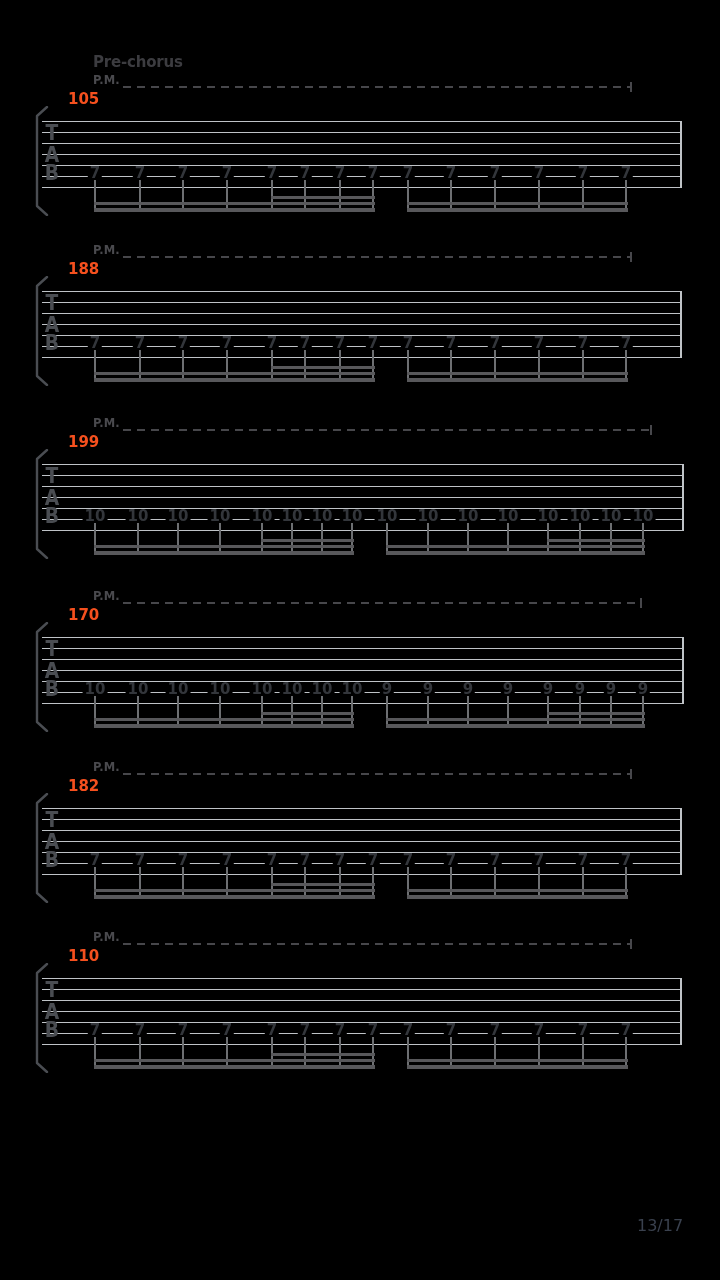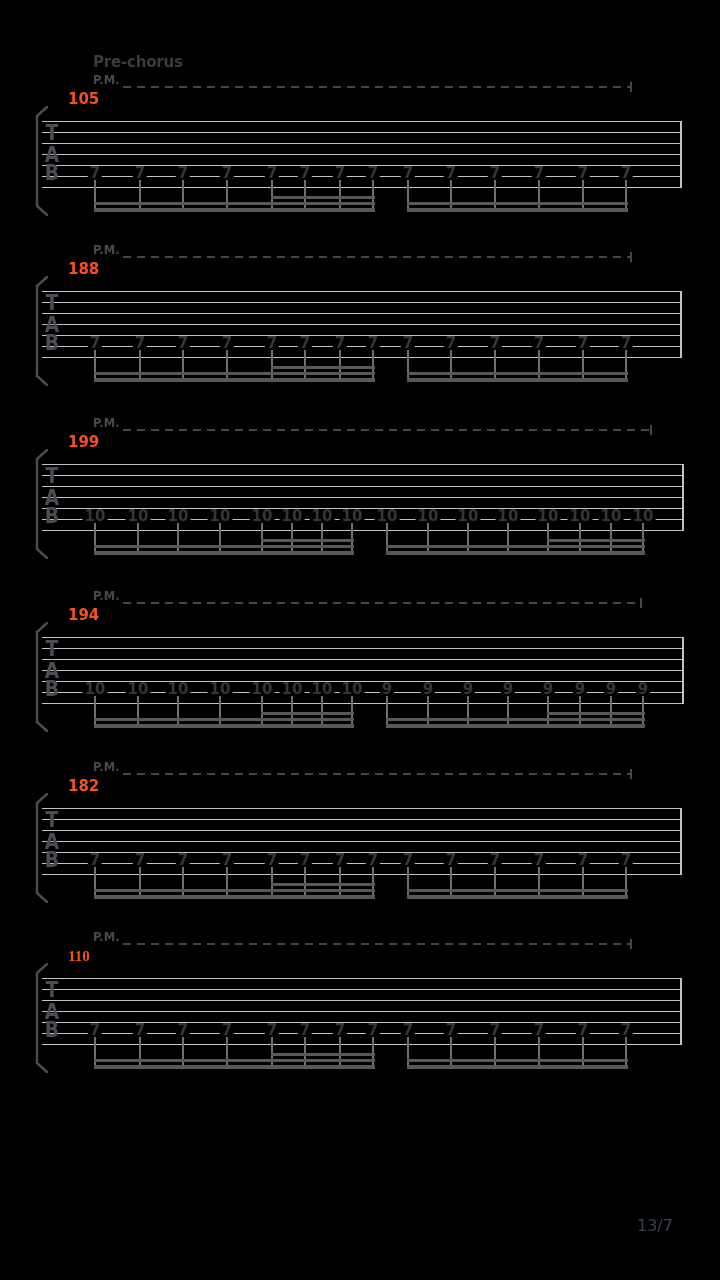--- a/index.html
+++ b/index.html
@@ -211,21 +211,21 @@
         <div class="fret" style="left: 508px; top: 510px; pointer-events: auto;">10</div>
         <div class="fret" style="left: 548px; top: 510px; pointer-events: auto;">10</div>
         <div class="fret" style="left: 580px; top: 510px; pointer-events: auto;">10</div>
         <div class="fret" style="left: 611px; top: 510px; pointer-events: auto;">10</div>
         <div class="fret" style="left: 643px; top: 510px; pointer-events: auto;">10</div>
       </div>
       <div style="position: absolute; left: 0px; top: 0px; width: 100%; height: 100%; pointer-events: none;">
         <div class="pm-label" style="left: 93px; top: 589px;">P.M.</div>
         <div class="dash-line" style="left: 123px; top: 602px; width: 517px;"></div>
         <div class="dash-tick" style="left: 640px; top: 598px;"></div>
-        <div class="measure-num" style="left: 68px; top: 609px;">194</div>
+        <div class="measure-num" style="left: 68px; top: 609px;">170</div>
         <svg class="bracket" width="20" height="110" viewBox="0 0 20 110" style="left: 30px; top: 622px;">
           <path d="M17,1 L7,10 L7,100 L17,109" fill="none" stroke="#4a4d52" stroke-width="2.4" stroke-linecap="round" stroke-linejoin="round"></path>
         </svg>
         <div class="staff-line" style="left: 42px; top: 637px; width: 641px;"></div>
         <div class="staff-line" style="left: 42px; top: 648px; width: 641px;"></div>
         <div class="staff-line" style="left: 42px; top: 659px; width: 641px;"></div>
         <div class="staff-line" style="left: 42px; top: 670px; width: 641px;"></div>
         <div class="staff-line" style="left: 42px; top: 681px; width: 641px;"></div>
         <div class="staff-line" style="left: 42px; top: 692px; width: 641px;"></div>
         <div class="staff-line" style="left: 42px; top: 703px; width: 641px;"></div>
@@ -322,21 +322,21 @@
         <div class="fret" style="left: 451px; top: 854px; pointer-events: auto;">7</div>
         <div class="fret" style="left: 495px; top: 854px; pointer-events: auto;">7</div>
         <div class="fret" style="left: 539px; top: 854px; pointer-events: auto;">7</div>
         <div class="fret" style="left: 583px; top: 854px; pointer-events: auto;">7</div>
         <div class="fret" style="left: 626px; top: 854px; pointer-events: auto;">7</div>
       </div>
       <div style="position: absolute; left: 0px; top: 0px; width: 100%; height: 100%; pointer-events: none;">
         <div class="pm-label" style="left: 93px; top: 930px;">P.M.</div>
         <div class="dash-line" style="left: 123px; top: 943px; width: 507px;"></div>
         <div class="dash-tick" style="left: 630px; top: 939px;"></div>
-        <div class="measure-num" style="left: 68px; top: 950px; font-family: Liberation Serif, serif;">110</div>
+        <div class="measure-num" style="left: 68px; top: 950px;">110</div>
         <svg class="bracket" width="20" height="110" viewBox="0 0 20 110" style="left: 30px; top: 963px;">
           <path d="M17,1 L7,10 L7,100 L17,109" fill="none" stroke="#4a4d52" stroke-width="2.4" stroke-linecap="round" stroke-linejoin="round"></path>
         </svg>
         <div class="staff-line" style="left: 42px; top: 978px; width: 639px;"></div>
         <div class="staff-line" style="left: 42px; top: 989px; width: 639px;"></div>
         <div class="staff-line" style="left: 42px; top: 1000px; width: 639px;"></div>
         <div class="staff-line" style="left: 42px; top: 1011px; width: 639px;"></div>
         <div class="staff-line" style="left: 42px; top: 1022px; width: 639px;"></div>
         <div class="staff-line" style="left: 42px; top: 1033px; width: 639px;"></div>
         <div class="staff-line" style="left: 42px; top: 1044px; width: 639px;"></div>
@@ -372,14 +372,14 @@
         <div class="beam" style="left: 407px; top: 1065px; width: 221px; height: 4px;"></div>
         <div class="beam" style="left: 407px; top: 1059px; width: 221px; height: 3px;"></div>
         <div class="fret" style="left: 408px; top: 1024px; pointer-events: auto;">7</div>
         <div class="fret" style="left: 451px; top: 1024px; pointer-events: auto;">7</div>
         <div class="fret" style="left: 495px; top: 1024px; pointer-events: auto;">7</div>
         <div class="fret" style="left: 539px; top: 1024px; pointer-events: auto;">7</div>
         <div class="fret" style="left: 583px; top: 1024px; pointer-events: auto;">7</div>
         <div class="fret" style="left: 626px; top: 1024px; pointer-events: auto;">7</div>
       </div>
     </div>
-  <div class="page-indicator" style="left:637px;top:1216px">13/7</div>
+  <div class="page-indicator" style="left:637px;top:1216px">13/17</div>
 </div>
 
 </body></html>

